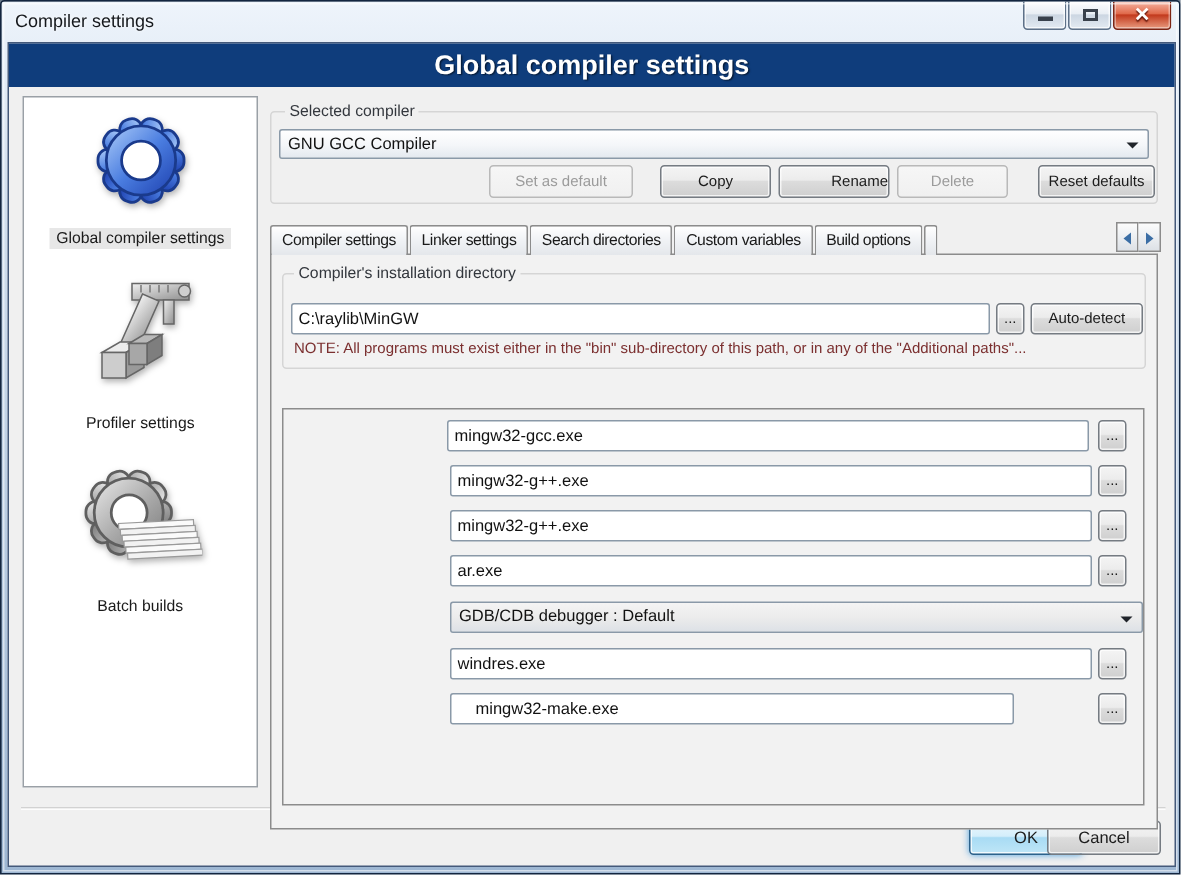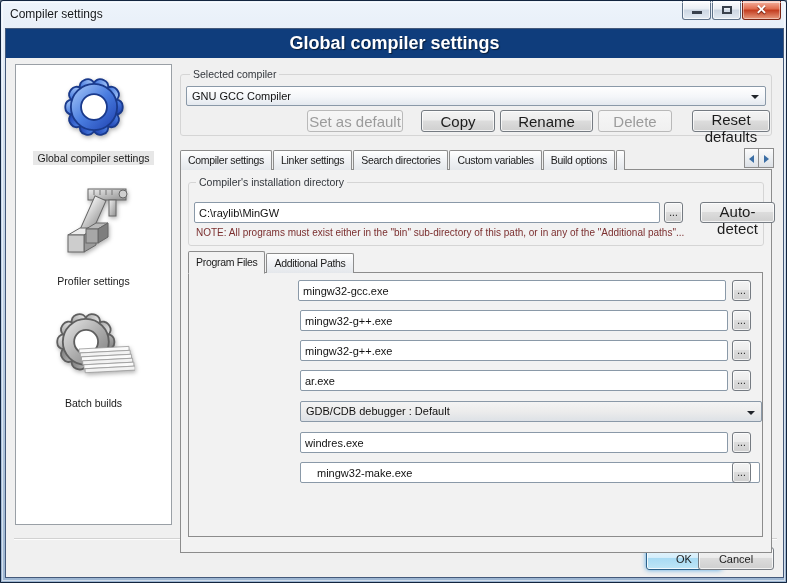--- a/index.html
+++ b/index.html
@@ -54,21 +54,21 @@
   
   .combo { position:absolute; height:20px; border:1px solid #8a99a8; border-radius:2px;
     background:linear-gradient(#ffffff,#f4f6f9 55%,#e4e9ef); cursor:default; }
   .combo.gray { background:linear-gradient(#f4f4f4,#ececec 50%,#dde1e6); }
   .combo-text { position:absolute; left:5px; top:0; line-height:18px; font-size:11px; color:#111;
     white-space:nowrap; }
   .combo-arrow { position:absolute; right:6px; top:8px; width:0; height:0;
     border-left:4px solid transparent; border-right:4px solid transparent; border-top:4px solid #20242a; }
 
   
-  .cbtn { font-family:"Liberation Sans",sans-serif; font-size:15px; color:#1c1c1c; height:22px;
+  .cbtn { font-family:"Liberation Sans",sans-serif; font-size:10px; color:#1c1c1c; height:22px;
     border:1px solid #757b82; border-radius:3px; cursor:default;
     background:linear-gradient(#f4f4f4,#ececec 45%,#dcdcdc 50%,#cfcfcf);
     box-shadow:inset 0 0 0 1px rgba(255,255,255,.75); }
   .cbtn.disabled { color:#9b9b9b; border-color:#b9b9b9;
     background:linear-gradient(#f6f6f6,#f0f0f0); box-shadow:none; }
   .browse { position:absolute; width:19px; height:21px; font-size:10px; line-height:10px;
     border:1px solid #757b82; border-radius:3px; color:#1c1c1c; cursor:default;
     background:linear-gradient(#f4f4f4,#ececec 45%,#dcdcdc 50%,#cfcfcf);
     box-shadow:inset 0 0 0 1px rgba(255,255,255,.75); }
   .btn-ok { border-color:#2c628b; background:linear-gradient(#ebf7fd,#d4eefb 45%,#a8dbf4 50%,#bfe6f7);
@@ -232,21 +232,21 @@
     <span class="group-label" style="left:184px; top:39px;">Selected compiler</span>
 
     <div class="combo" style="left:180px; top:57px; width:580px;">
       <span class="combo-text">GNU GCC Compiler</span>
       <span class="combo-arrow"></span>
     </div>
 
     <div style="position:absolute; left:180px; top:81px; width:584px; display:flex; justify-content:flex-end;">
       <button class="cbtn disabled" style="width:96px; margin-right:18px;">Set as default</button>
       <button class="cbtn" style="width:74px; margin-right:5px;">Copy</button>
-      <button class="cbtn" style="width:93px; margin-right:5px;">Rename</button>
+      <button class="cbtn" style="width:74px; margin-right:5px;text-align:right;">Rename</button>
       <button class="cbtn disabled" style="width:74px; margin-right:20px;">Delete</button>
       <button class="cbtn" style="width:78px;">Reset defaults</button>
     </div>
 
     <div class="tabs">
       <span class="tab">Compiler settings</span>
       <span class="tab">Linker settings</span>
       <span class="tab">Search directories</span>
       <span class="tab">Custom variables</span>
       <span class="tab">Build options</span>
@@ -261,27 +261,23 @@
         </span>
     </div>
 
     <div class="tabpage"></div>
 
     <div class="groupbox" style="left:182px; top:153px; width:576px; height:64px; z-index:3;"></div>
     <span class="group-label" style="left:190px; top:147px; z-index:3; background:#f2f2f2;">Compiler's installation directory</span>
 
     <input class="txt" style="left: 188px; top: 173px; width: 466px; z-index: 3;" value="C:\raylib\MinGW">
     <button class="browse" style="left:658px; top:173px; z-index:3;">...</button>
-    <button class="cbtn" style="position:absolute; left:681px; top:173px; width:75px; height:21px; z-index:3;margin-left:13px;">Auto-detect</button>
+    <button class="cbtn" style="position:absolute; left:681px; top:173px; width:75px; height:21px; z-index:3;">Auto-detect</button>
     <span class="note" style="left:190px; top:198px; z-index:3;">NOTE: All programs must exist either in the "bin" sub-directory of this path, or in any of the "Additional paths"...</span>
 
-    <div class="inner-tabs">
-      <span class="tab active" style="height:23px; line-height:21px;">Program Files</span>
-      <span class="tab">Additional Paths</span>
-    </div>
     <div class="inner-page"></div>
 
     <span class="flabel" style="top:251px;">C compiler:</span>
     <input class="txt" style="left: 292px; top: 251px; width: 428px; z-index: 3;" value="mingw32-gcc.exe">
     <button class="browse" style="left:726px; top:251px; z-index:3;">...</button>
 
     <span class="flabel" style="top:281px;">C++ compiler:</span>
     <input class="txt" style="left: 294px; top: 281px; width: 428px; z-index: 3;" value="mingw32-g++.exe">
     <button class="browse" style="left:726px; top:281px; z-index:3;">...</button>
 
@@ -297,21 +293,21 @@
     <div class="combo gray" style="left:294px; top:372px; width:462px; height:21px; z-index:3;padding-left:21px;">
       <span class="combo-text" style="line-height:19px;">GDB/CDB debugger : Default</span>
       <span class="combo-arrow" style="top:9px;"></span>
     </div>
 
     <span class="flabel" style="top:403px;">Resource compiler:</span>
     <input class="txt" style="left: 294px; top: 403px; width: 428px; z-index: 3;" value="windres.exe">
     <button class="browse" style="left:726px; top:403px; z-index:3;">...</button>
 
     <span class="flabel" style="top:433px;">Make program:</span>
-    <input class="txt" style="left: 294px; top: 433px; width: 460px; z-index: 3; padding-left: 16px;" value="mingw32-make.exe">
+    <input class="txt" style="left: 294px; top: 433px; width: 376px; z-index: 3; padding-left: 16px;" value="mingw32-make.exe">
     <button class="browse" style="left:726px; top:433px; z-index:3;">...</button>
 
     <div class="separator"></div>
     <button class="cbtn btn-ok footer-btn" style="left:608px;">OK</button>
     <button class="cbtn footer-btn" style="left:692px;">Cancel</button>
 
   </div>
 </div>
 
 </body></html>

